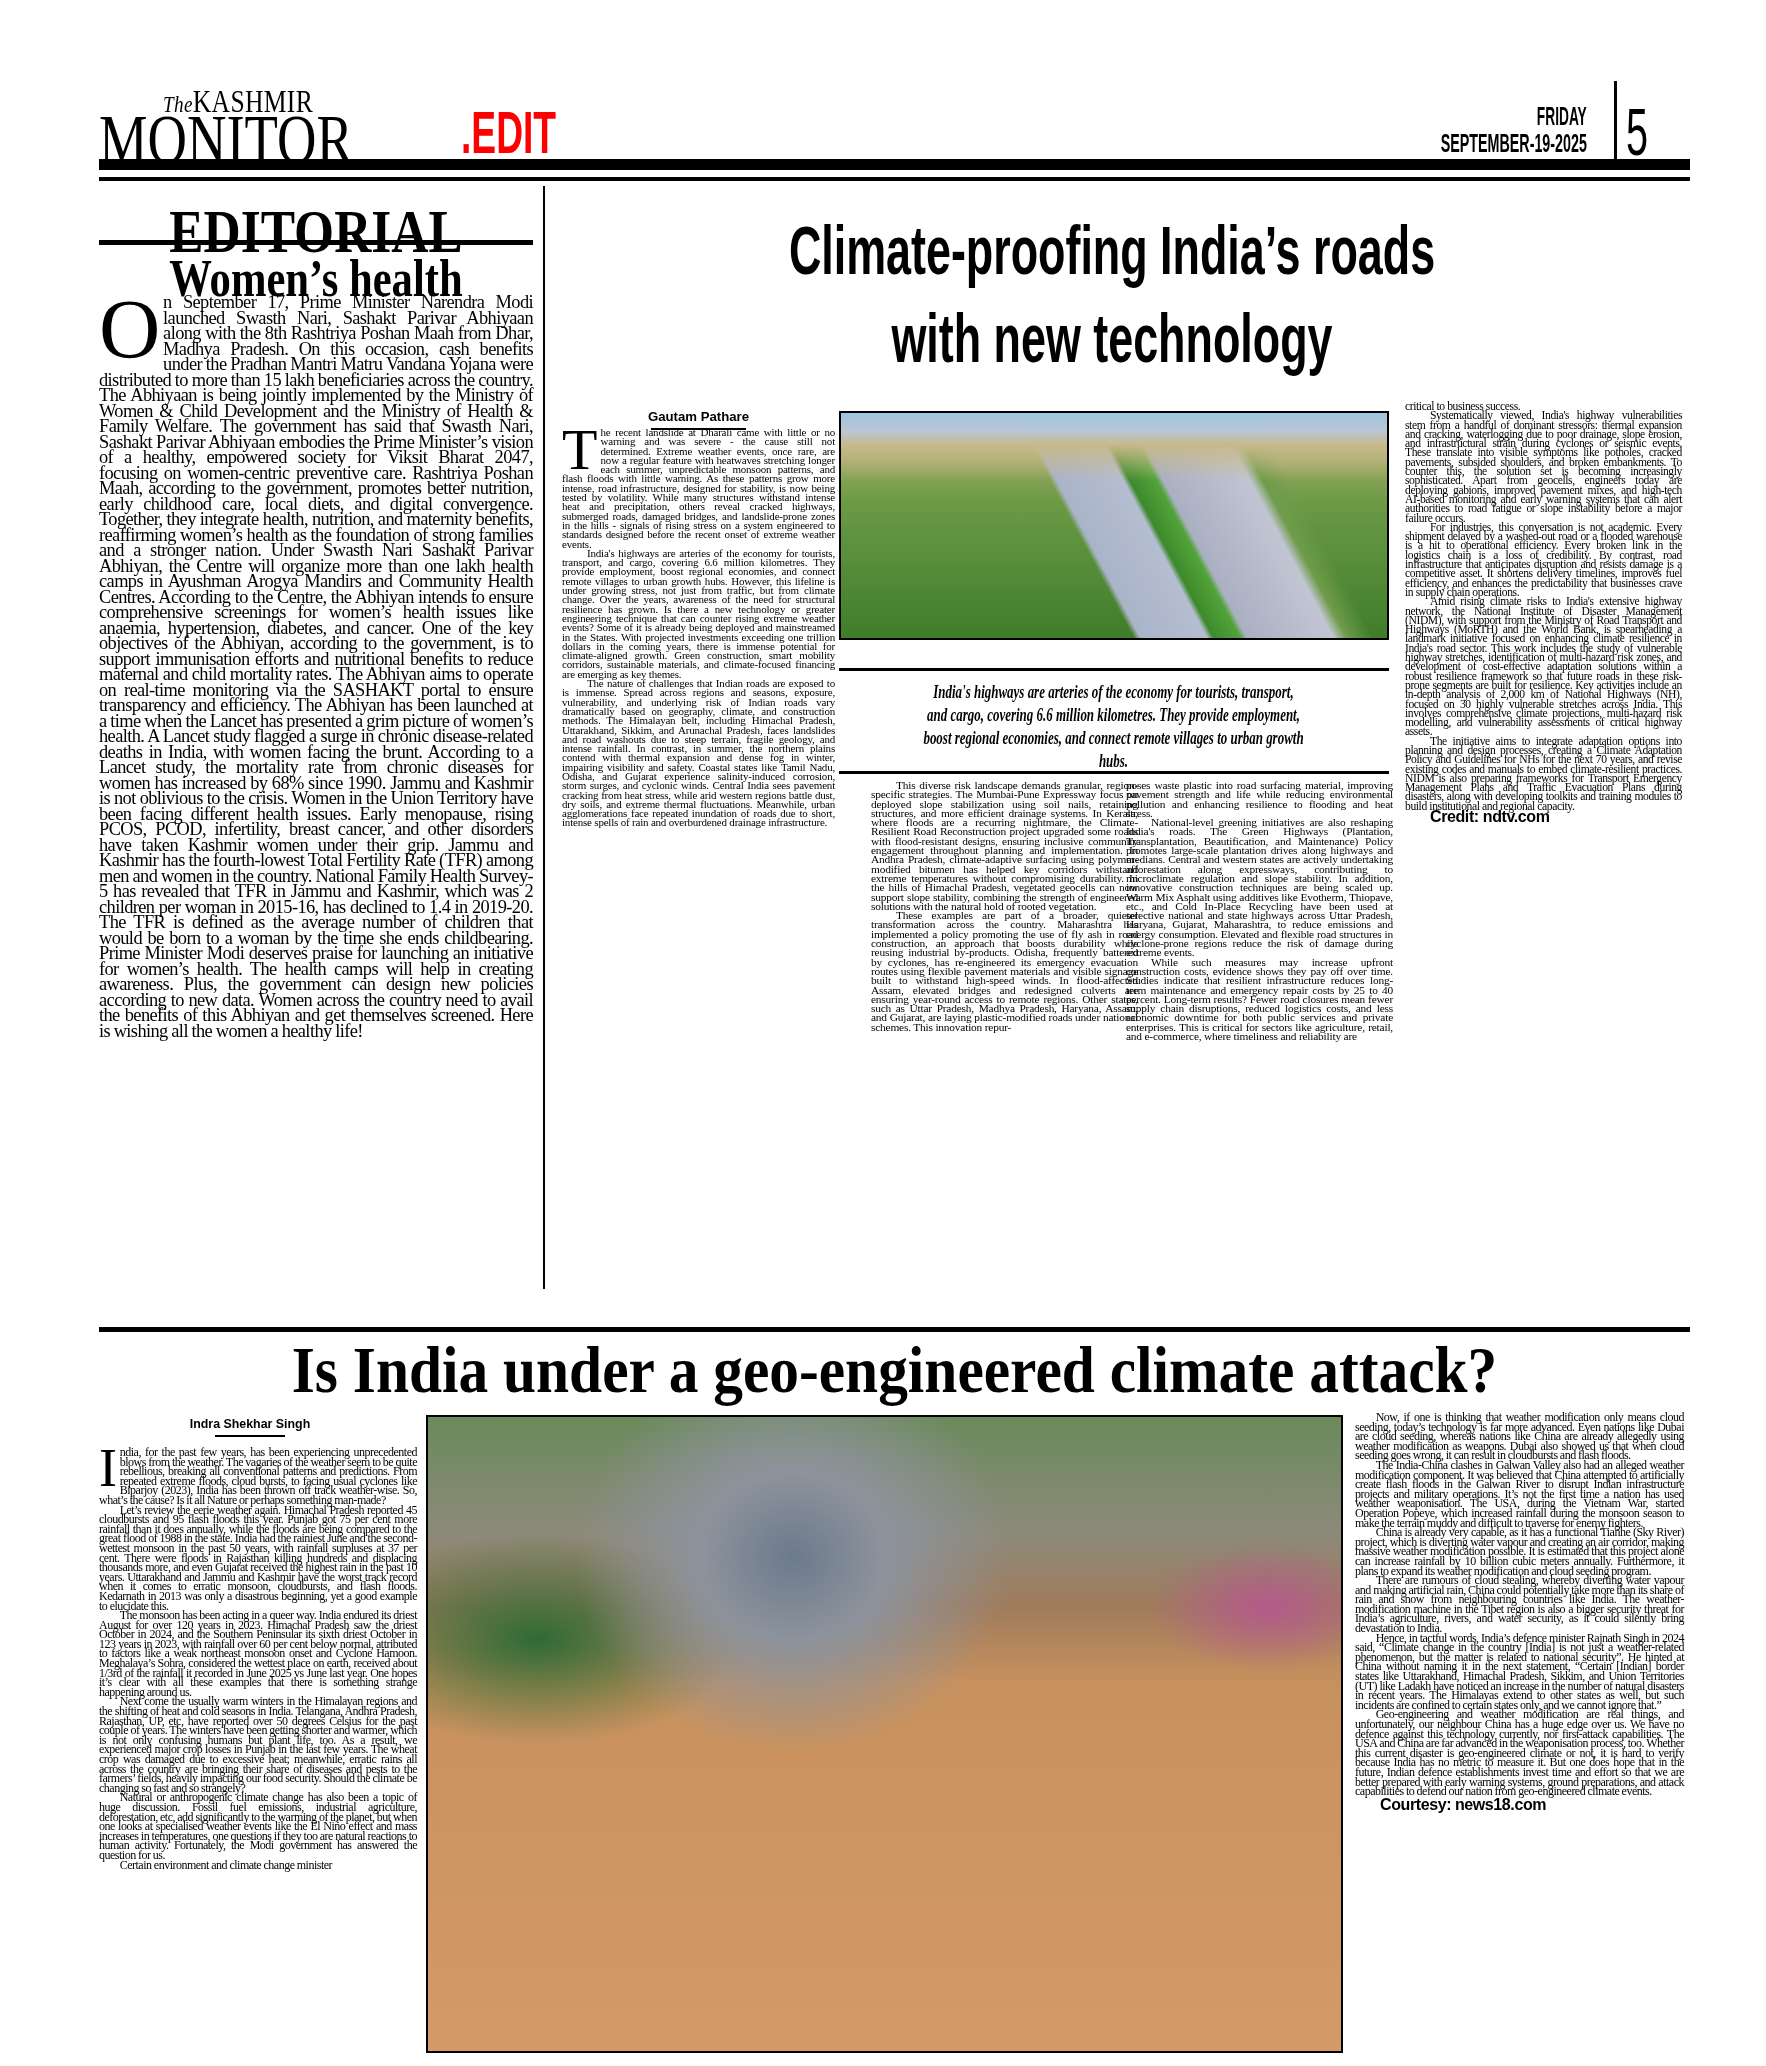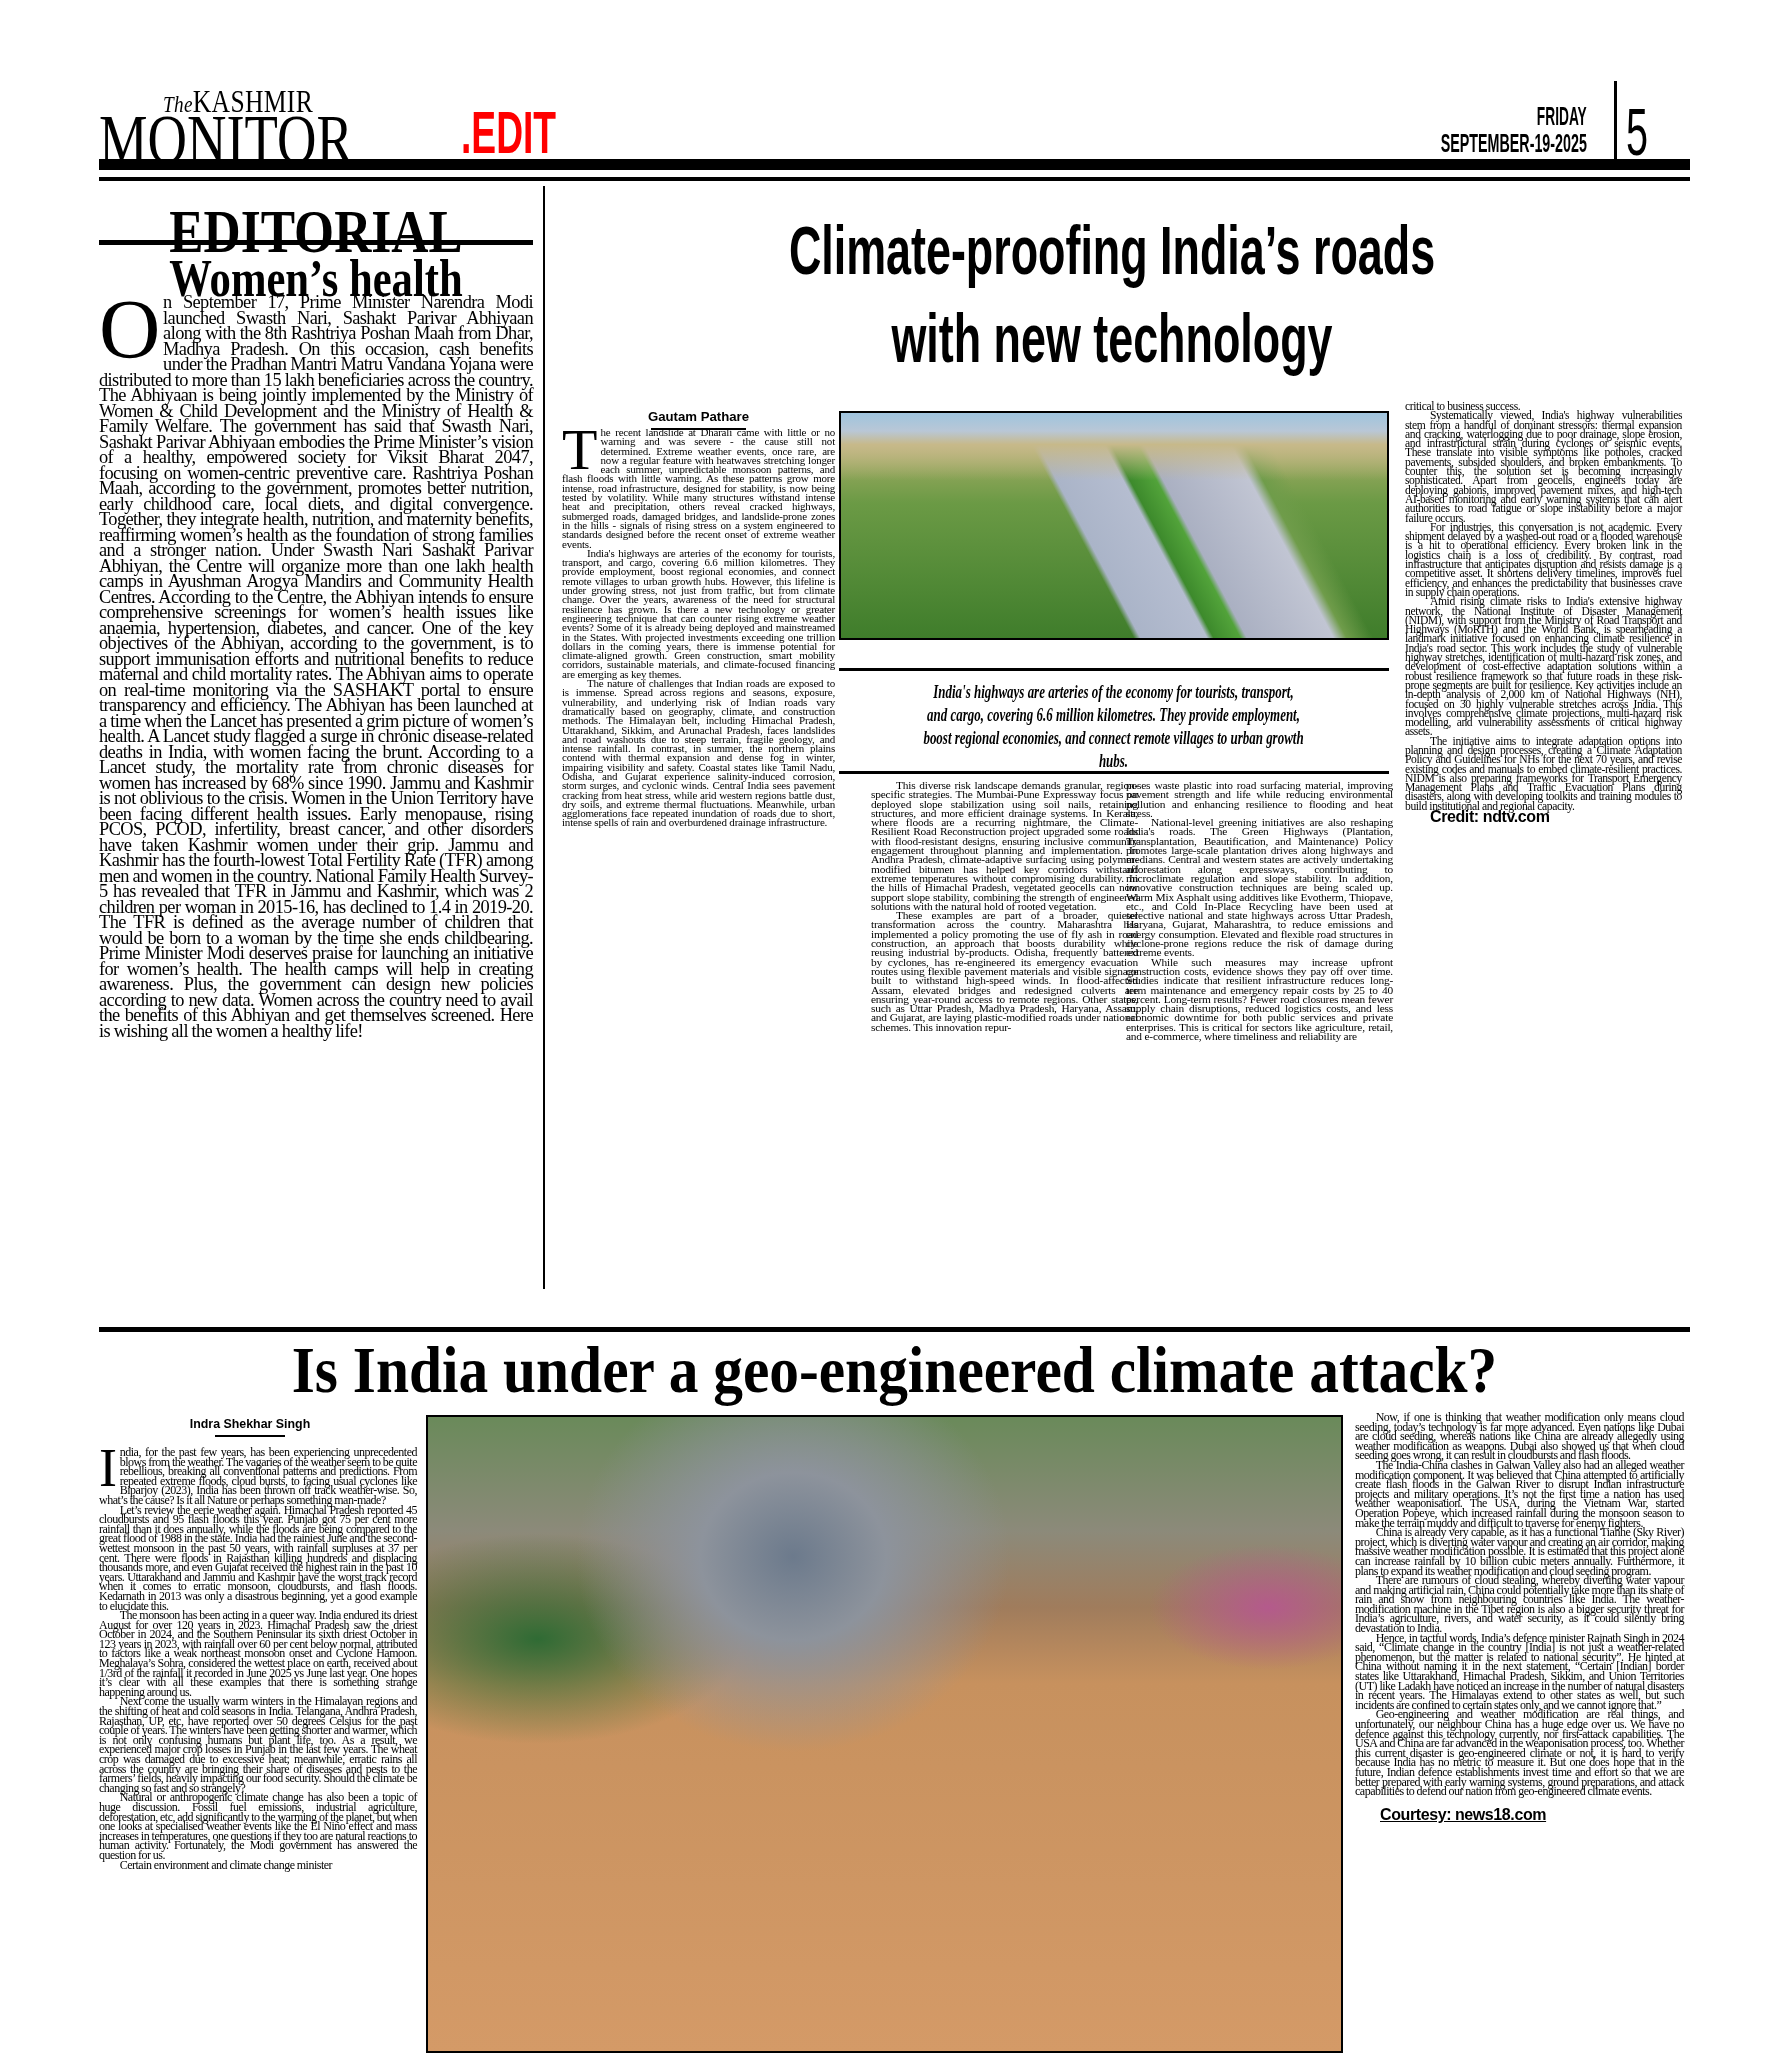--- a/index.html
+++ b/index.html
@@ -130,15 +130,15 @@
 
 <div class="abs photo photo-flood" style="left:426px; top:1415px; width:917px; height:638px;"></div>
 
 <div class="abs geo-col" style="left:1355px; top:1413px; width:329px;">
   <p>Now, if one is thinking that weather modification only means cloud seeding, today’s technology is far more advanced. Even nations like Dubai are cloud seeding, whereas nations like China are already allegedly using weather modification as weapons. Dubai also showed us that when cloud seeding goes wrong, it can result in cloudbursts and flash floods.</p>
   <p>The India-China clashes in Galwan Valley also had an alleged weather modification component. It was believed that China attempted to artificially create flash floods in the Galwan River to disrupt Indian infrastructure projects and military operations. It’s not the first time a nation has used weather weaponisation. The USA, during the Vietnam War, started Operation Popeye, which increased rainfall during the monsoon season to make the terrain muddy and difficult to traverse for enemy fighters.</p>
   <p>China is already very capable, as it has a functional Tianhe (Sky River) project, which is diverting water vapour and creating an air corridor, making massive weather modification possible. It is estimated that this project alone can increase rainfall by 10 billion cubic meters annually. Furthermore, it plans to expand its weather modification and cloud seeding program.</p>
   <p>There are rumours of cloud stealing, whereby diverting water vapour and making artificial rain, China could potentially take more than its share of rain and snow from neighbouring countries like India. The weather-modification machine in the Tibet region is also a bigger security threat for India’s agriculture, rivers, and water security, as it could silently bring devastation to India.</p>
   <p>Hence, in tactful words, India’s defence minister Rajnath Singh in 2024 said, “Climate change in the country [India] is not just a weather-related phenomenon, but the matter is related to national security”. He hinted at China without naming it in the next statement, “Certain [Indian] border states like Uttarakhand, Himachal Pradesh, Sikkim, and Union Territories (UT) like Ladakh have noticed an increase in the number of natural disasters in recent years. The Himalayas extend to other states as well, but such incidents are confined to certain states only, and we cannot ignore that.”</p>
   <p>Geo-engineering and weather modification are real things, and unfortunately, our neighbour China has a huge edge over us. We have no defence against this technology currently, nor first-attack capabilities. The USA and China are far advanced in the weaponisation process, too. Whether this current disaster is geo-engineered climate or not, it is hard to verify because India has no metric to measure it. But one does hope that in the future, Indian defence establishments invest time and effort so that we are better prepared with early warning systems, ground preparations, and attack capabilities to defend our nation from geo-engineered climate events.</p>
-  <p class="noind credit" style="padding-left:25px; margin-top:13px;text-decoration:underline;">Courtesy: news18.com</p>
+  <p class="noind credit" style="padding-left:25px; margin-top:3px;">Courtesy: news18.com</p>
 </div>
 
 
 </body></html>

